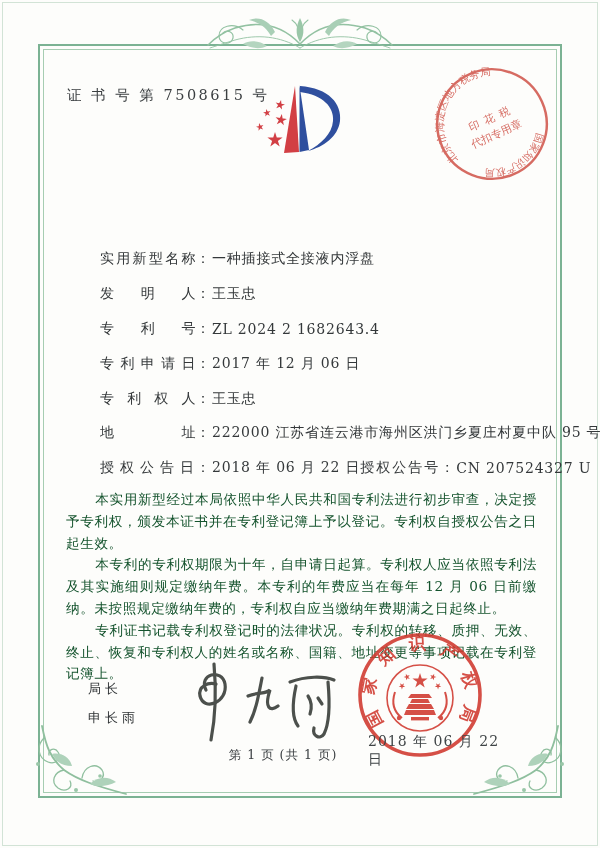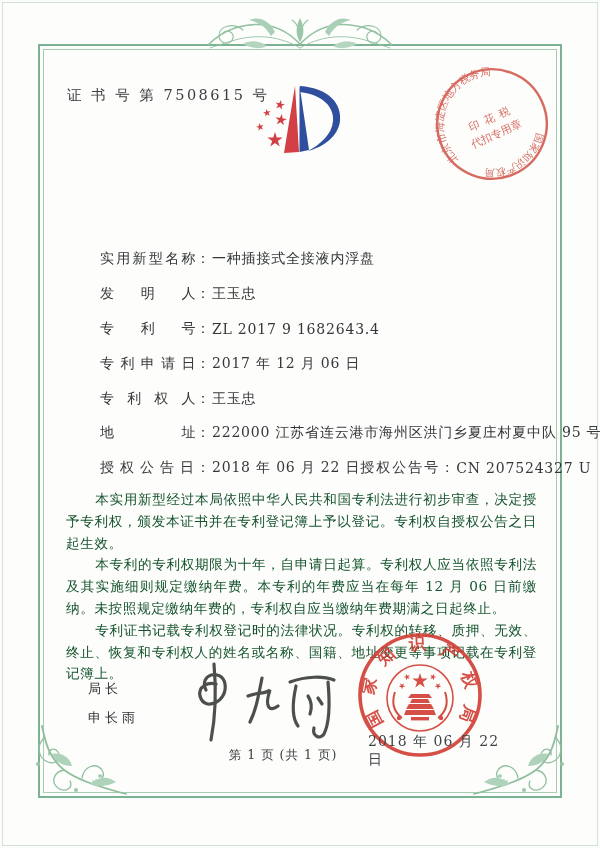--- a/index.html
+++ b/index.html
@@ -123,21 +123,21 @@
         <span class="fvalue">一种插接式全接液内浮盘</span>
     </div>
     <div class="field-row">
       <span class="flabel">发明人</span>
         <span class="colon">：</span>
         <span class="fvalue">王玉忠</span>
     </div>
     <div class="field-row">
       <span class="flabel">专利号</span>
         <span class="colon">：</span>
-        <span class="fvalue">ZL 2017 9 1682643.4</span>
+        <span class="fvalue">ZL 2024 2 1682643.4</span>
     </div>
     <div class="field-row">
       <span class="flabel">专利申请日</span>
         <span class="colon">：</span>
         <span class="fvalue">2017 年 12 月 06 日</span>
     </div>
     <div class="field-row">
       <span class="flabel">专利权人</span>
         <span class="colon">：</span>
         <span class="fvalue">王玉忠</span>

